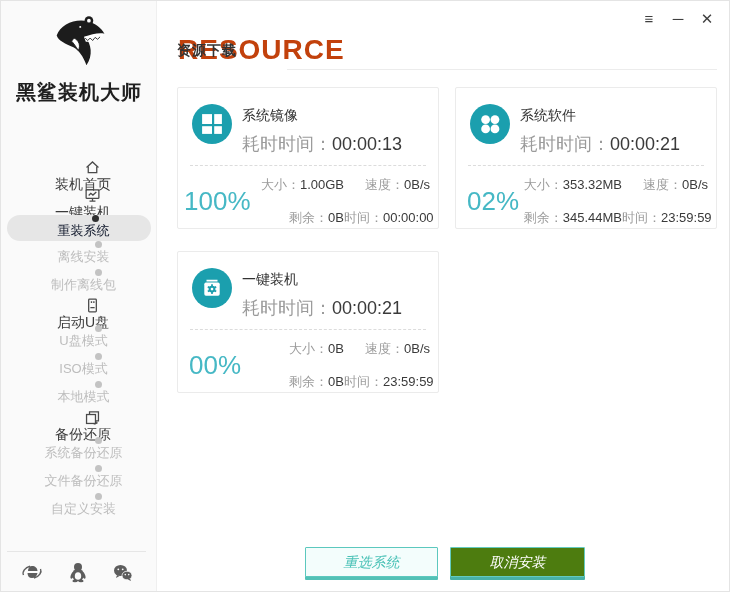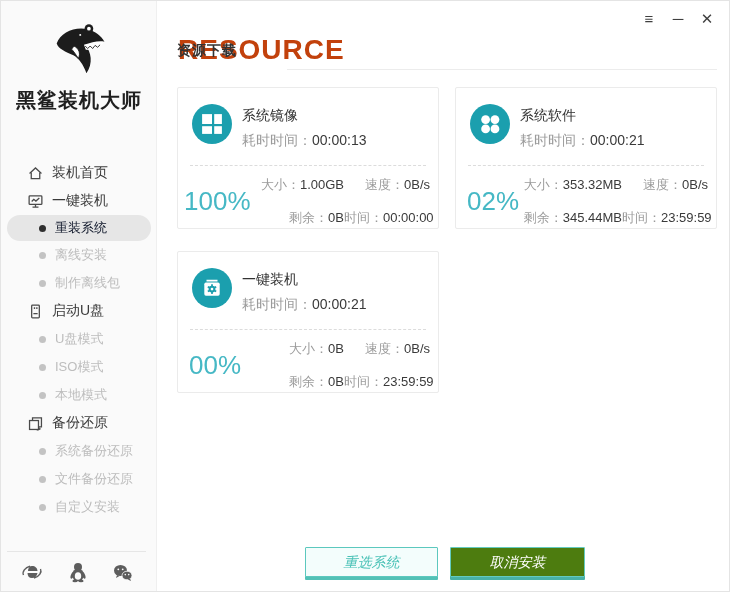--- a/index.html
+++ b/index.html
@@ -8,27 +8,27 @@
   .window {
     position:relative; width:730px; height:592px; background:#fff;
     border:1px solid #e4e4e4; overflow:hidden;
   }
 
   
   .sidebar {
     position:absolute; left:0; top:0; width:156px; height:592px;
     background:#fafafa; border-right:1px solid #efefef;
   }
-  .logo { position:absolute; left:0; top:20px; width:156px; text-align:center; }
+  .logo { position:absolute; left:0; top:12px; width:156px; text-align:center; }
   .logo svg { width:62px; height:60px; }
   .logo-text {
     margin-top:2px; font-size:20px; font-weight:bold; color:#1f1f1f; letter-spacing:1px;
   }
   .menu { position:absolute; left:0; top:158px; width:156px; }
-  .mi { position:relative; height:28px; display:flex; align-items:center; cursor:default; }
+  .mi { position:relative; height:28px; display:flex; align-items:center; cursor:default;flex-direction:column; }
   .mi .mico { width:17px; height:17px; margin-left:26px; color:#4a4a4a; flex:0 0 auto; display:flex; }
   .mi .mico svg { width:17px; height:17px; }
   .mi.section .mlabel { margin-left:8px; font-size:14px; color:#3a3a3a; }
   .mi.sub .bullet {
     width:7px; height:7px; border-radius:50%; background:#c3c3c3; margin-left:38px; flex:0 0 auto;
   }
   .mi.sub .mlabel { margin-left:9px; font-size:13px; color:#bdbdbd; }
   .mi.sub.active { background:#e6e6e6; border-radius:14px; margin:0 6px; height:26px; }
   .mi.sub.active .bullet { background:#2f2f2f; margin-left:32px; }
   .mi.sub.active .mlabel { color:#0f172a; }
@@ -62,21 +62,21 @@
   }
   .card1 { left:176px; top:86px;padding-left:36px; }
   .card2 { left:454px; top:86px; }
   .card3 { left:176px; top:250px; }
   .cicon {
     position:absolute; left:14px; top:16px; width:40px; height:40px; border-radius:50%;
     background:#1b9fae; display:flex; align-items:center; justify-content:center;
   }
   .cicon svg { width:22px; height:22px; }
   .ctitle { position:absolute; left:64px; top:19px; font-size:14px; font-weight:500; color:#333; }
-  .celapsed { position:absolute; left:64px; top:44px; font-size:14px; }
+  .celapsed { position:absolute; left:64px; top:44px; font-size:18px; }
   .lbl { color:#9b9b9b; }
   .val { color:#3a3a3a; }
   .dash { position:absolute; left:12px; right:12px; top:77px; border-top:1px dashed #dcdcdc; }
   .percent {
     position:absolute; left:6px; top:98px; width:62px; text-align:center;
     font-size:26px; color:#46b8c5;
   }
   .stats { position:absolute; left:62px; top:88px; right:8px; font-size:13px;text-align:right; }
   .srow { display:flex; margin-bottom:15px; }
   .scell1 { width:104px; flex:0 0 auto; white-space:nowrap; }

